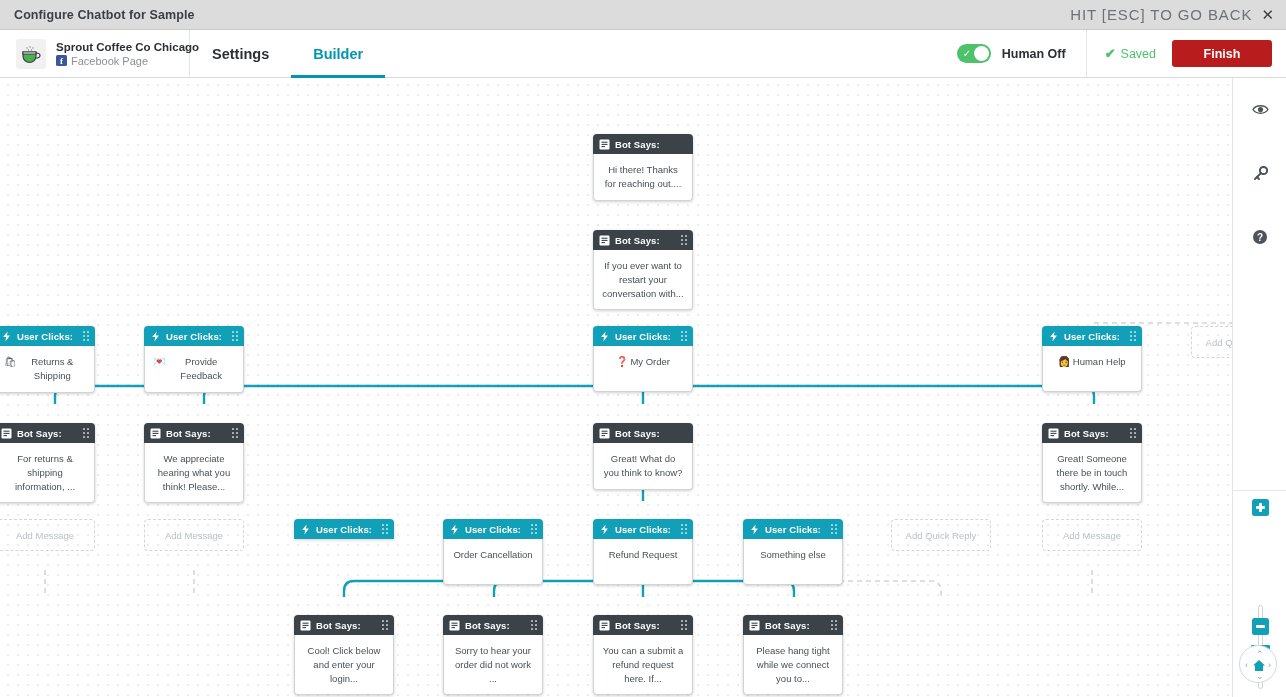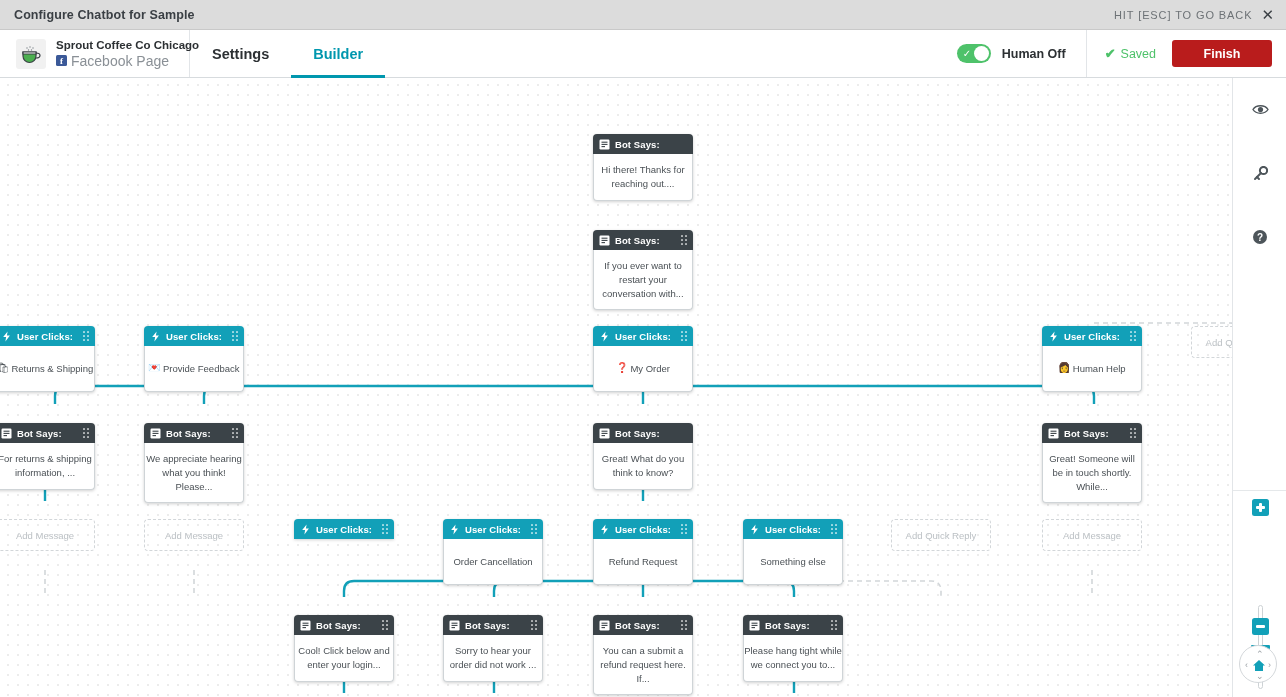--- a/index.html
+++ b/index.html
@@ -19,21 +19,21 @@
     display: flex; align-items: center;
   }
   .esc-title {
     margin-left: 14px; font-size: 12.5px; font-weight: bold; color: #3a3f44;
     letter-spacing: .1px;
   }
   .esc-right {
     margin-left: auto; display: flex; align-items: center; gap: 9px;
     margin-right: 12px;
   }
-  .esc-hint { font-size: 11px; color: #6d7276; letter-spacing: .9px; }
+  .esc-hint { font-size: 15px; color: #6d7276; letter-spacing: .9px; }
   .esc-close { font-size: 15px; color: #3a3f44; line-height: 1; cursor: pointer; }
 
   
   .appbar {
     position: absolute; left: 0; top: 30px; width: 1286px; height: 48px;
     background: #ffffff; border-bottom: 1px solid #d7dbde;
     display: flex; align-items: stretch;
   }
   .brand {
     display: flex; align-items: center; gap: 10px;
@@ -47,21 +47,21 @@
   }
   .brand-text { display: flex; flex-direction: column; gap: 2px; }
   .brand-name { font-size: 11.5px; font-weight: bold; color: #2c3033; white-space: nowrap; }
   .brand-sub { display: flex; align-items: center; gap: 4px; }
   .fb-chip {
     width: 11px; height: 11px; background: #3b5998; border-radius: 1.5px;
     color: #fff; font-size: 9px; font-weight: bold;
     display: flex; align-items: flex-end; justify-content: center;
     line-height: 10px; font-family: "Liberation Serif", serif;
   }
-  .brand-sub-text { font-size: 14px; color: #8a9096; }
+  .brand-sub-text { font-size: 11px; color: #8a9096; }
 
   .tabs { display: flex; align-items: stretch; }
   .tab {
     display: flex; align-items: center; padding: 0 22px;
     font-size: 14.5px; font-weight: bold; color: #2c3033;
     cursor: pointer; position: relative;
   }
   .tab.active { color: #0097ae; }
   .tab.active::after {
     content: ""; position: absolute; left: 0; right: 0; bottom: -1px;
@@ -126,22 +126,22 @@
   .node.clicks .nhead { background: #12a0b8; }
   .nhead .hicon { width: 11px; margin-right: 5px; display: flex; align-items: center; }
   .nhead .handle {
     margin-left: auto; display: grid; grid-template-columns: 2px 2px;
     grid-template-rows: 2px 2px 2px; gap: 2px; opacity: .6;
   }
   .nhead .handle i { background: #fff; width: 2px; height: 2px; display: block; border-radius: .5px; }
   .node .nbody {
     background: #ffffff; border: 1px solid #cfd4d7; border-top: none;
     border-radius: 0 0 4px 4px;
-    min-height: 46px; padding: 9px 0;
-    display: flex; align-items: center; justify-content: center;
+    min-height: 46px; padding: 9px 8px;
+    display: flex; justify-content: center;
     text-align: center;
     font-size: 9.5px; color: #4a5055; line-height: 1.45;
   }
   .node .nbody .emj { margin-right: 2px; font-size: 10px; }
 
   
   .ghost {
     position: absolute; width: 100px; height: 32px;
     border: 1.5px dashed #d2d6d9; border-radius: 4px;
     display: flex; align-items: center; justify-content: center;
@@ -508,21 +508,21 @@
               <span class="handle">
                 <i></i>
                 <i></i>
                 <i></i>
                 <i></i>
                 <i></i>
                 <i></i>
               </span>
             </div>
             <div class="nbody">
-              <span>Great! Someone will be in touch shortly. While...</span>
+              <span>Great! Someone there be in touch shortly. While...</span>
             </div>
           </div>
           <div class="node clicks" style="left: 294px; top: 441px;">
             <div class="nhead">
               <span class="hicon">
                 <svg width="11" height="11" viewBox="0 0 11 11">
                   <path d="M6.6 0.4 L2.2 6.1 H5.1 L4.4 10.6 L8.9 4.6 H5.9 Z" fill="#ffffff"></path>
                 </svg>
               </span>
               <span>User Clicks:</span>

